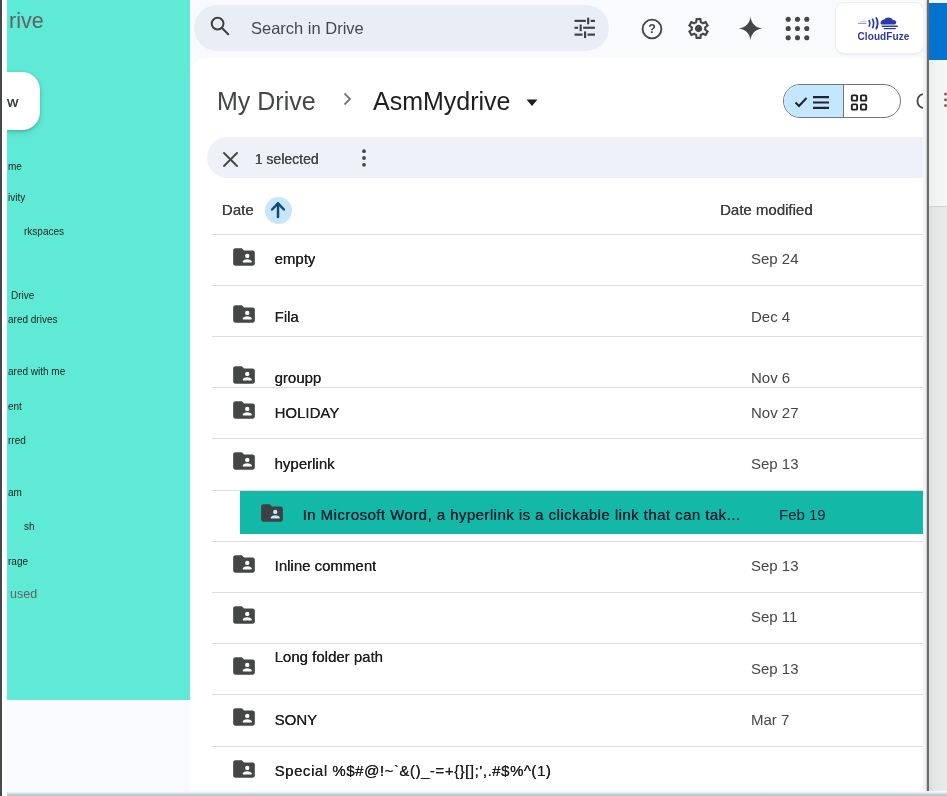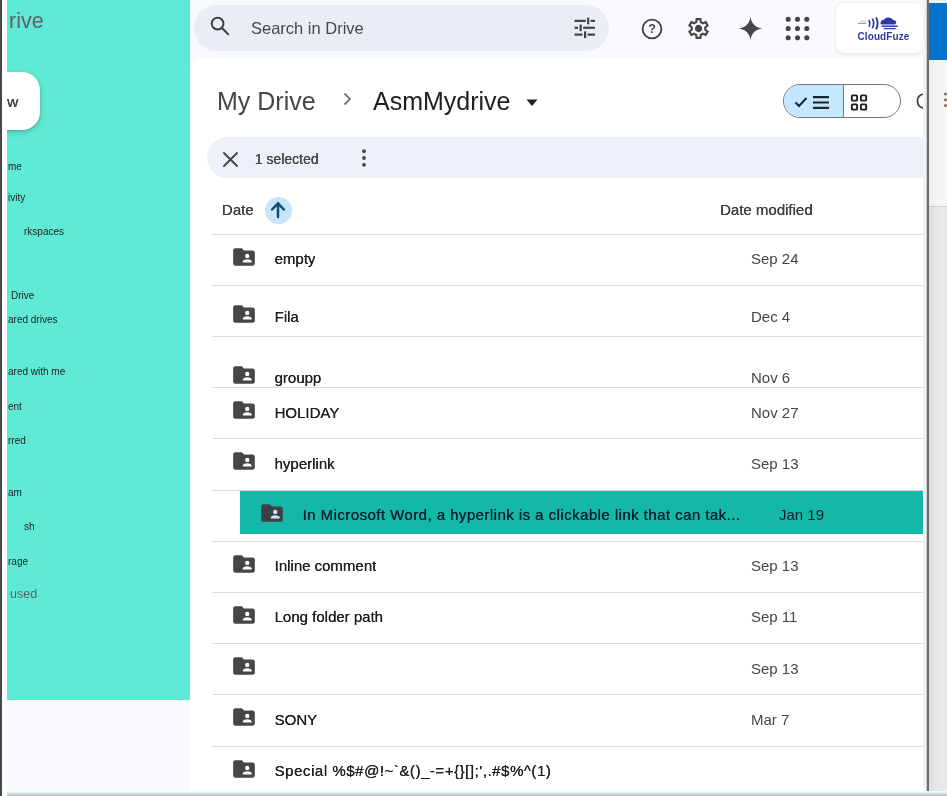--- a/index.html
+++ b/index.html
@@ -235,42 +235,42 @@
 </div>
 <div class="row" style="top:489.5px;background:#14b8a6;margin-left:28px;">
   <svg class="ficon" width="26" height="26" viewBox="0 0 24 24">
         <path fill="#3c4145" d="M10 4H4c-1.1 0-2 .9-2 2v12c0 1.1.9 2 2 2h16c1.1 0 2-.9 2-2V8c0-1.1-.9-2-2-2h-8l-2-2z"></path>
         <g fill="#C2E7FF">
           <circle cx="15" cy="11" r="2"></circle>
           <path d="M19 17h-8v-1c0-1.33 2.67-2 4-2s4 .67 4 2v1z"></path>
         </g>
       </svg>
   <div class="rname" style="color:#001d35; letter-spacing:0.45px;">In Microsoft Word, a hyperlink is a clickable link that can tak...</div>
-  <div class="rdate" style="color:#001d35;">Jan 19</div>
+  <div class="rdate" style="color:#001d35;">Feb 19</div>
 </div>
 <div class="row" style="top:540.7px;">
   <svg class="ficon" width="26" height="26" viewBox="0 0 24 24">
         <path fill="#444746" d="M10 4H4c-1.1 0-2 .9-2 2v12c0 1.1.9 2 2 2h16c1.1 0 2-.9 2-2V8c0-1.1-.9-2-2-2h-8l-2-2z"></path>
         <g fill="#ffffff">
           <circle cx="15" cy="11" r="2"></circle>
           <path d="M19 17h-8v-1c0-1.33 2.67-2 4-2s4 .67 4 2v1z"></path>
         </g>
       </svg>
   <div class="rname" style="color:#1f1f1f;">Inline comment</div>
   <div class="rdate" style="color:#444746;">Sep 13</div>
 </div>
 <div class="row" style="top:591.9px;">
   <svg class="ficon" width="26" height="26" viewBox="0 0 24 24">
         <path fill="#444746" d="M10 4H4c-1.1 0-2 .9-2 2v12c0 1.1.9 2 2 2h16c1.1 0 2-.9 2-2V8c0-1.1-.9-2-2-2h-8l-2-2z"></path>
         <g fill="#ffffff">
           <circle cx="15" cy="11" r="2"></circle>
           <path d="M19 17h-8v-1c0-1.33 2.67-2 4-2s4 .67 4 2v1z"></path>
         </g>
       </svg>
-  <div class="rname" style="color:#1f1f1f;">Long folder path</div>
+  <div class="rname" style="color:#1f1f1f;margin-top:40px;">Long folder path</div>
   <div class="rdate" style="color:#444746;">Sep 11</div>
 </div>
 <div class="row" style="top:643.1px;">
   <svg class="ficon" width="26" height="26" viewBox="0 0 24 24">
         <path fill="#444746" d="M10 4H4c-1.1 0-2 .9-2 2v12c0 1.1.9 2 2 2h16c1.1 0 2-.9 2-2V8c0-1.1-.9-2-2-2h-8l-2-2z"></path>
         <g fill="#ffffff">
           <circle cx="15" cy="11" r="2"></circle>
           <path d="M19 17h-8v-1c0-1.33 2.67-2 4-2s4 .67 4 2v1z"></path>
         </g>
       </svg>

